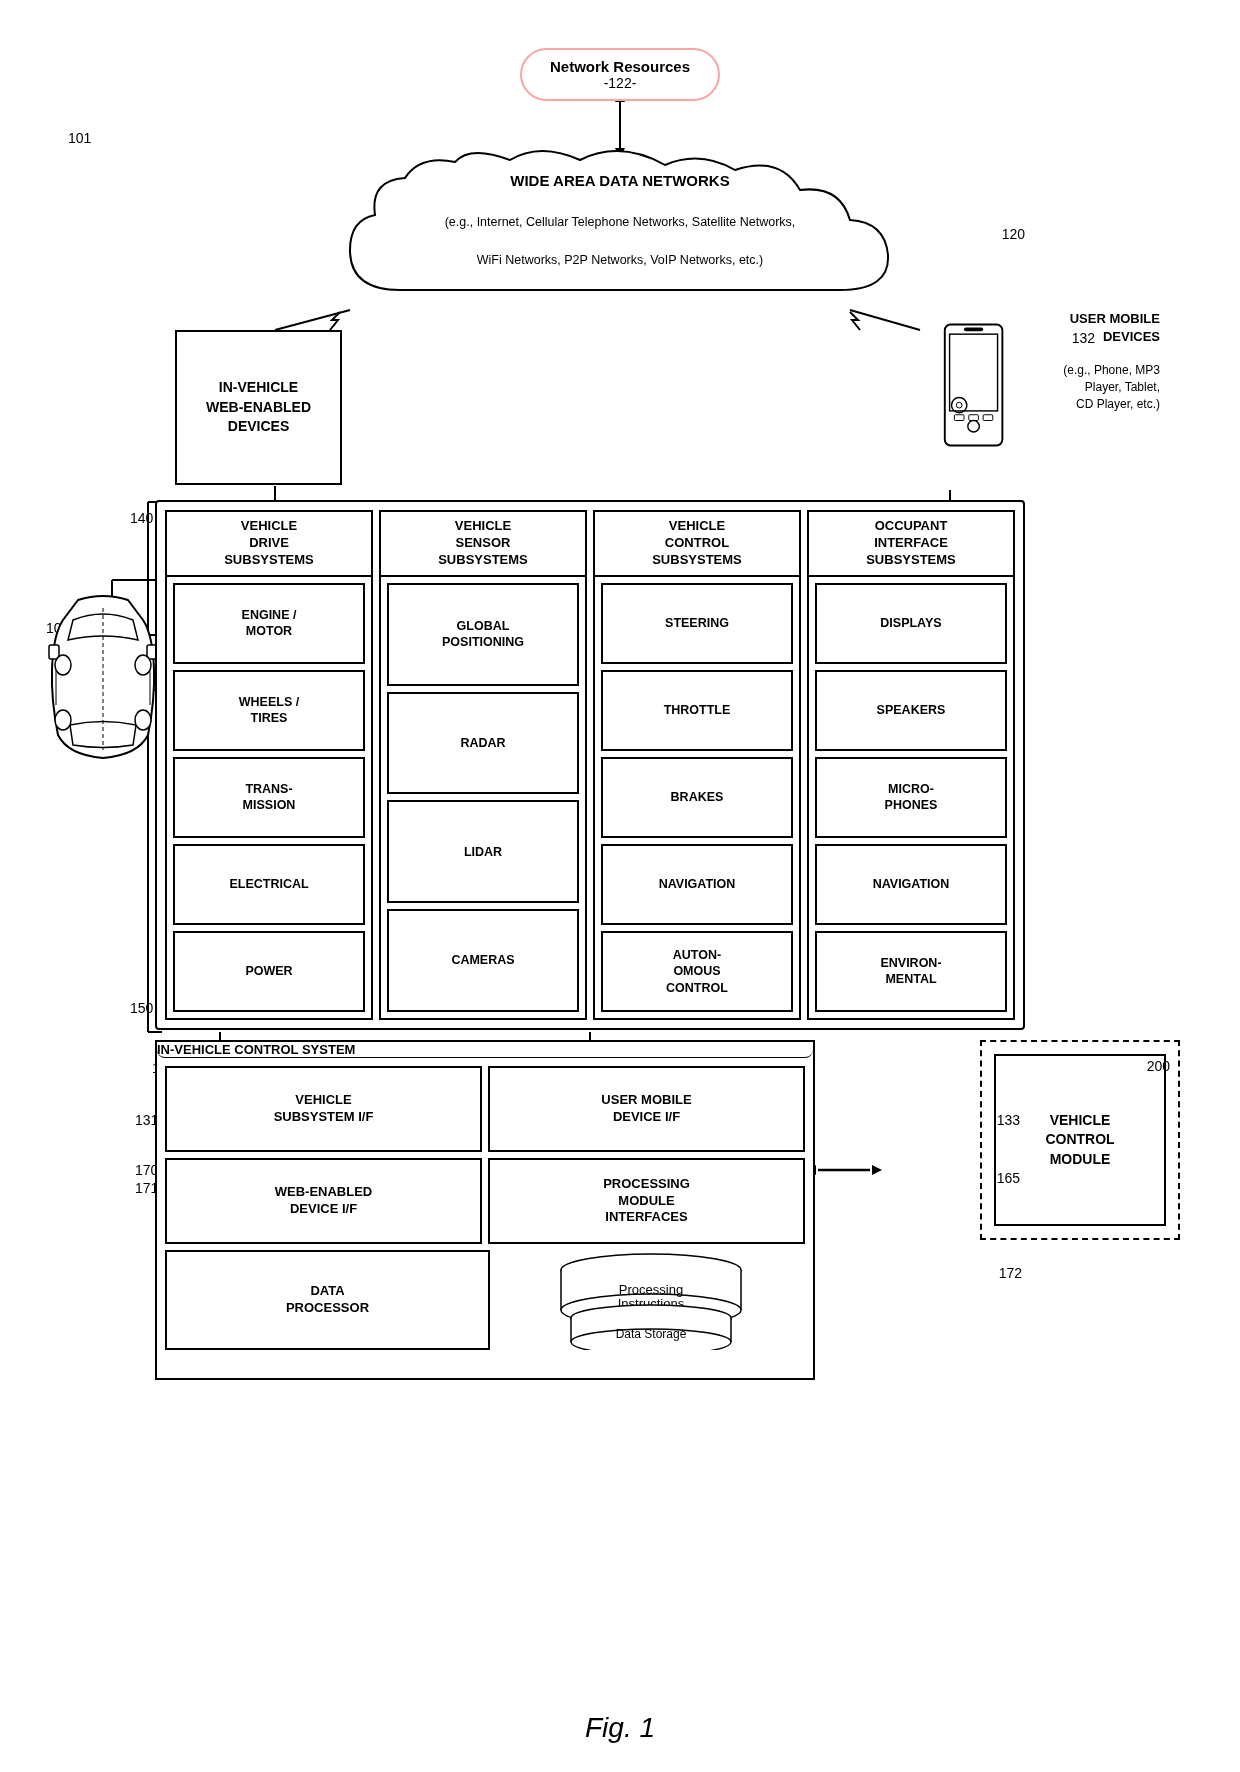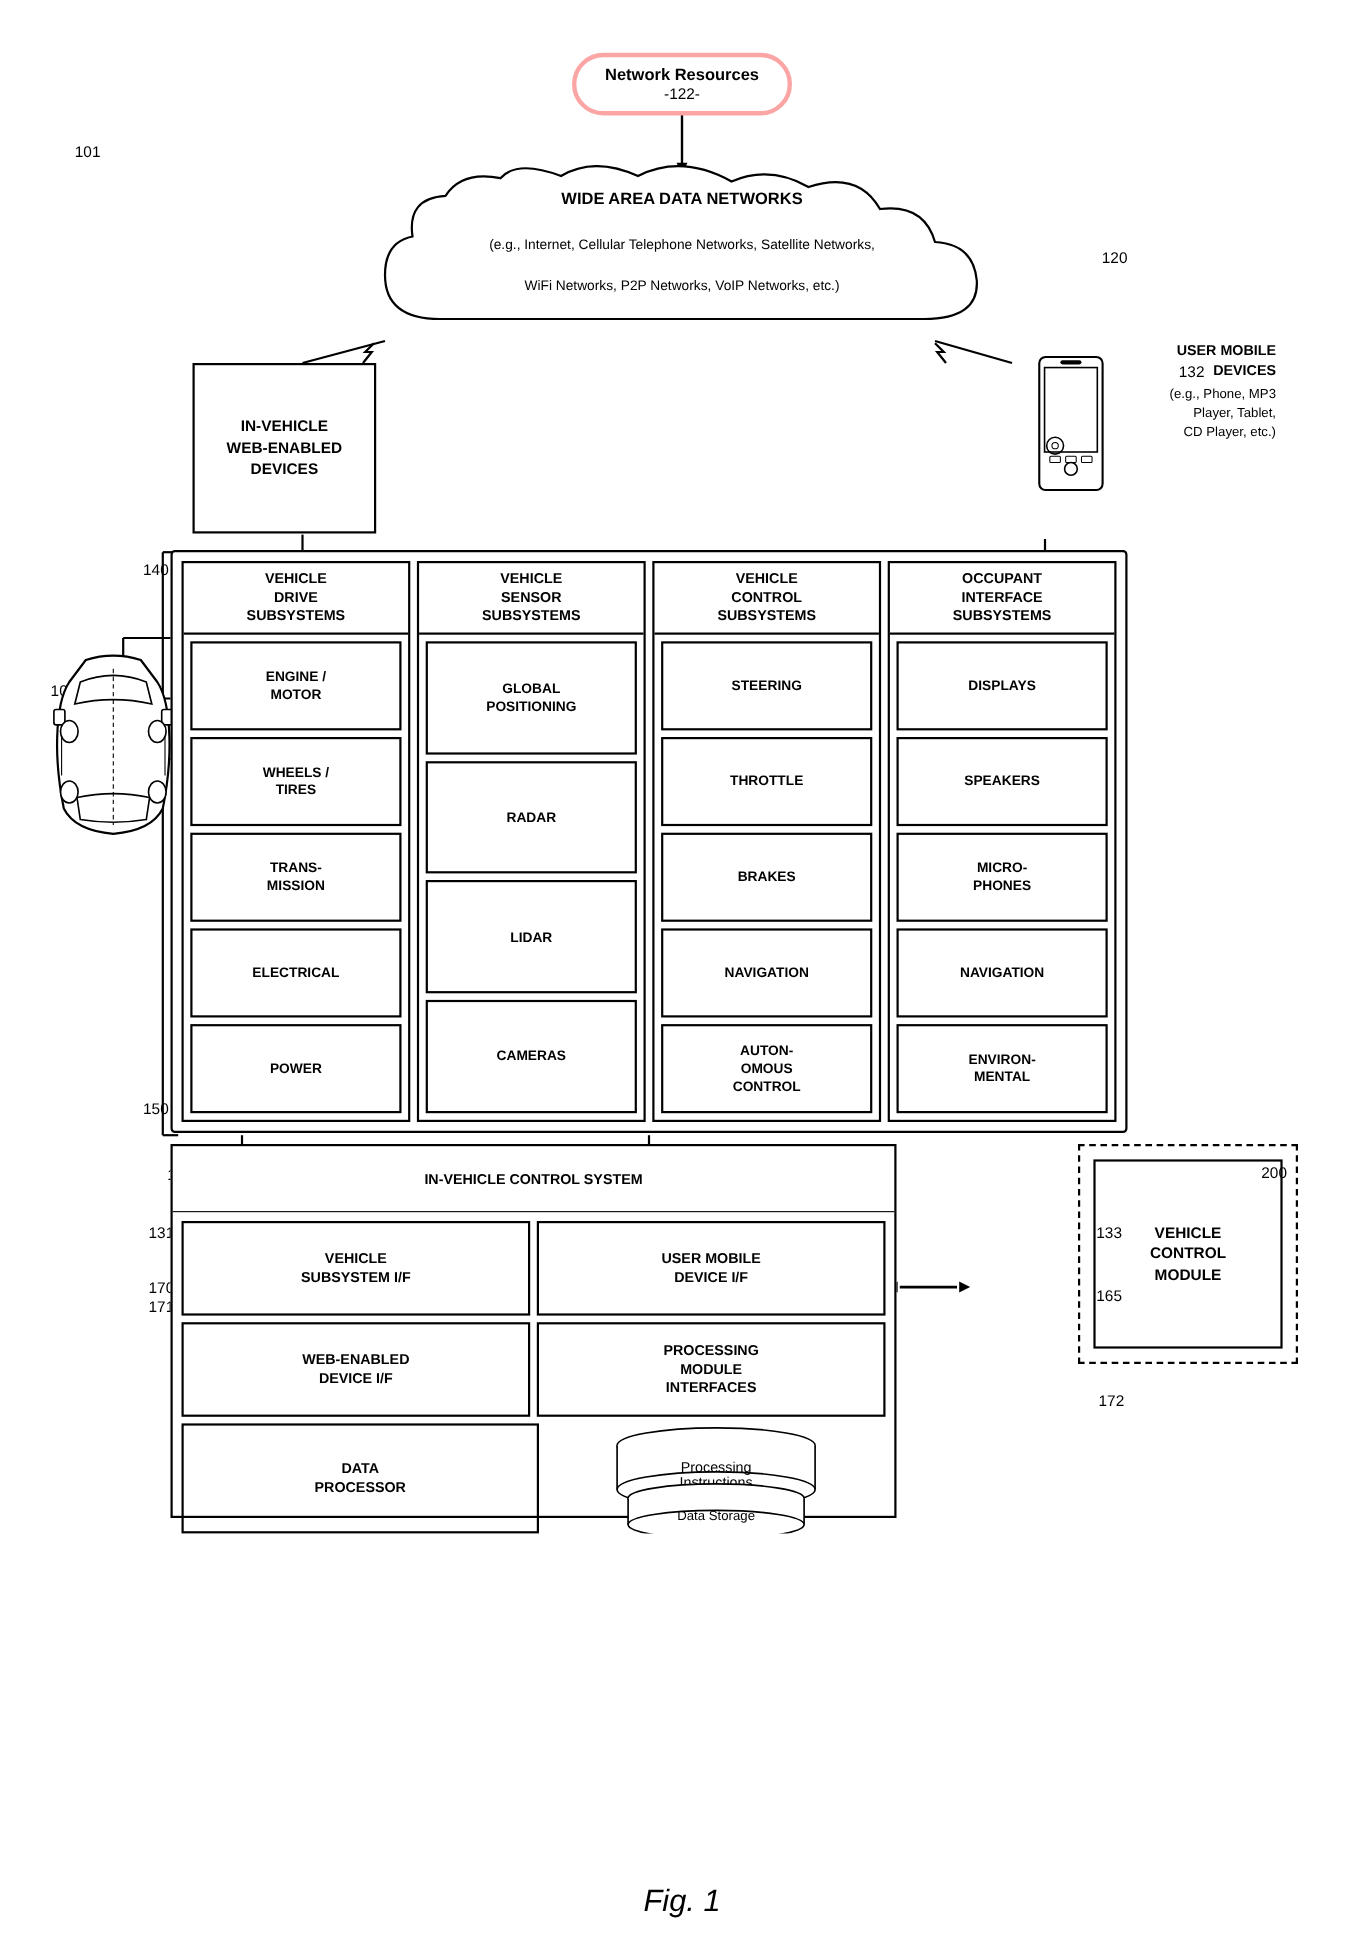--- a/index.html
+++ b/index.html
@@ -17,21 +17,21 @@
       position: relative;
       background: #fff;
     }
 
     
     .network-resources {
       position: absolute;
       top: 48px;
       left: 50%;
       transform: translateX(-50%);
-      border: 4px solid #fca5a5;
+      border: 2px solid #fca5a5;
       border-radius: 30px;
       padding: 8px 24px;
       text-align: center;
       background: #fff;
       min-width: 200px;
     }
     .network-resources .title { font-size: 15px; font-weight: bold; }
     .network-resources .ref { font-size: 14px; }
 
     
@@ -294,25 +294,26 @@
     .control-system-box {
       position: absolute;
       top: 1040px;
       left: 155px;
       width: 660px;
       height: 340px;
       border: 2px solid #000;
       background: #fff;
     }
     .control-system-title {
-      text-align: center;
+      text-align: left;
       font-size: 13px;
       font-weight: bold;
-      padding: 22px;
+      padding: 0;
       border-bottom: 1px solid #000;
+      border-radius: 13px;
     }
     .control-inner {
       display: flex;
       flex-direction: column;
       padding: 8px;
       gap: 6px;
       height: calc(100% - 36px);
     }
     .control-row {
       display: flex;
@@ -484,21 +485,21 @@
       <rect x="25" y="5" width="20" height="4" rx="2" fill="#000"></rect>
       <rect x="15" y="96" width="10" height="6" rx="1" fill="none" stroke="#000" stroke-width="1"></rect>
       <rect x="30" y="96" width="10" height="6" rx="1" fill="none" stroke="#000" stroke-width="1"></rect>
       <rect x="45" y="96" width="10" height="6" rx="1" fill="none" stroke="#000" stroke-width="1"></rect>
       <circle cx="20" cy="86" r="8" fill="none" stroke="#000" stroke-width="1.5"></circle>
       <circle cx="20" cy="86" r="3" fill="none" stroke="#000" stroke-width="1"></circle>
     </svg>
     <div>
       <div style="font-size:13px;font-weight:bold;line-height:1.4;">USER MOBILE
 DEVICES</div>
-      <div style="font-size:12px;line-height:1.4;margin-top:4px;">(e.g., Phone, MP3<br>Player, Tablet,<br>CD Player, etc.)</div>
+      <div style="font-size:12px;line-height:1.4;margin-top:16px;">(e.g., Phone, MP3<br>Player, Tablet,<br>CD Player, etc.)</div>
     </div>
   </div>
 
   <div class="car-outline">
     <svg viewBox="0 0 110 180" xmlns="http://www.w3.org/2000/svg">
 
       <path d="M30,10 Q55,2 80,10 L95,30 Q105,45 106,80 Q107,110 100,145 Q90,165 55,168 Q20,165 10,145 Q3,110 4,80 Q5,45 15,30 Z" fill="white" stroke="#000" stroke-width="2"></path>
 
       <path d="M25,30 Q55,18 85,30 L90,50 Q55,42 20,50 Z" fill="none" stroke="#000" stroke-width="1.5"></path>
 

